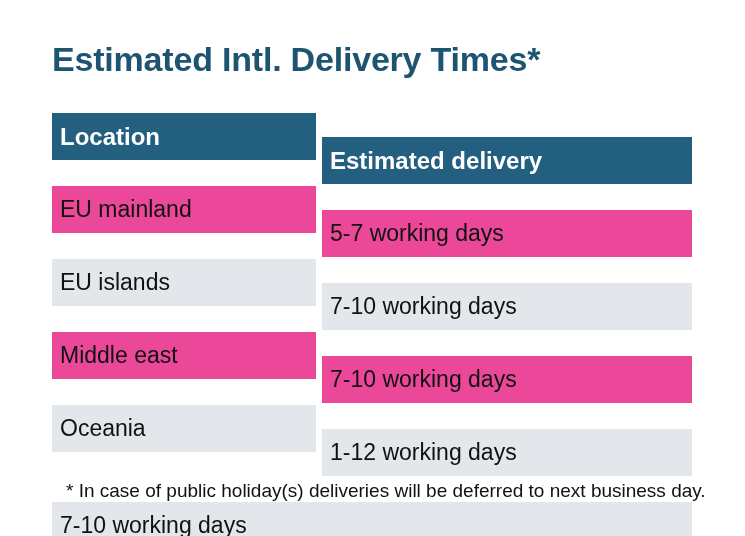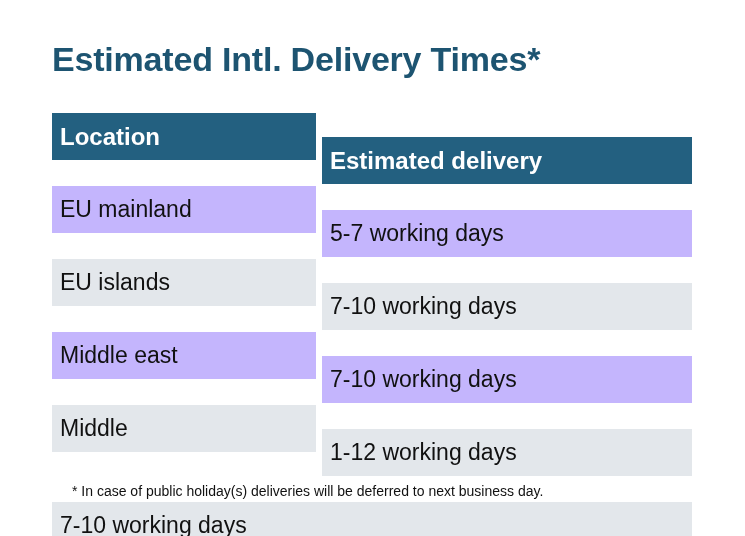--- a/index.html
+++ b/index.html
@@ -67,30 +67,30 @@
     background: #236080;
     color: #ffffff;
     font-weight: 700;
     height: 47px;
     font-size: 24px;
   }
   .body-row .cell {
     height: 47px;
   }
   .body-row.shade-dark .cell {
-    background: #c4b5fd;
+    background: #ec4899;
   }
   .body-row.shade-light .cell {
     background: #e3e7eb;
   }
   .footnote {
     position: absolute;
-    left: 72px;
+    left: 66px;
     top: 482px;
-    font-size: 14px;
+    font-size: 19px;
     color: #111111;
     line-height: 18px;
     white-space: nowrap;
   }
 </style>
 </head>
 <body>
 
 <div class="page">
 
@@ -112,21 +112,21 @@
       <div class="cell col-location">EU islands</div>
       <div class="cell col-delivery">7-10 working days</div>
     </div>
 
     <div class="row body-row shade-dark">
       <div class="cell col-location">Middle east</div>
       <div class="cell col-delivery">7-10 working days</div>
     </div>
 
     <div class="row body-row shade-light">
-      <div class="cell col-location">Middle</div>
+      <div class="cell col-location">Oceania</div>
       <div class="cell col-delivery">1-12 working days</div>
     </div>
 
 
     <div class="row body-row shade-light">
       <div class="cell col-delivery">7-10 working days</div>
     </div>
 
   </div>
 

